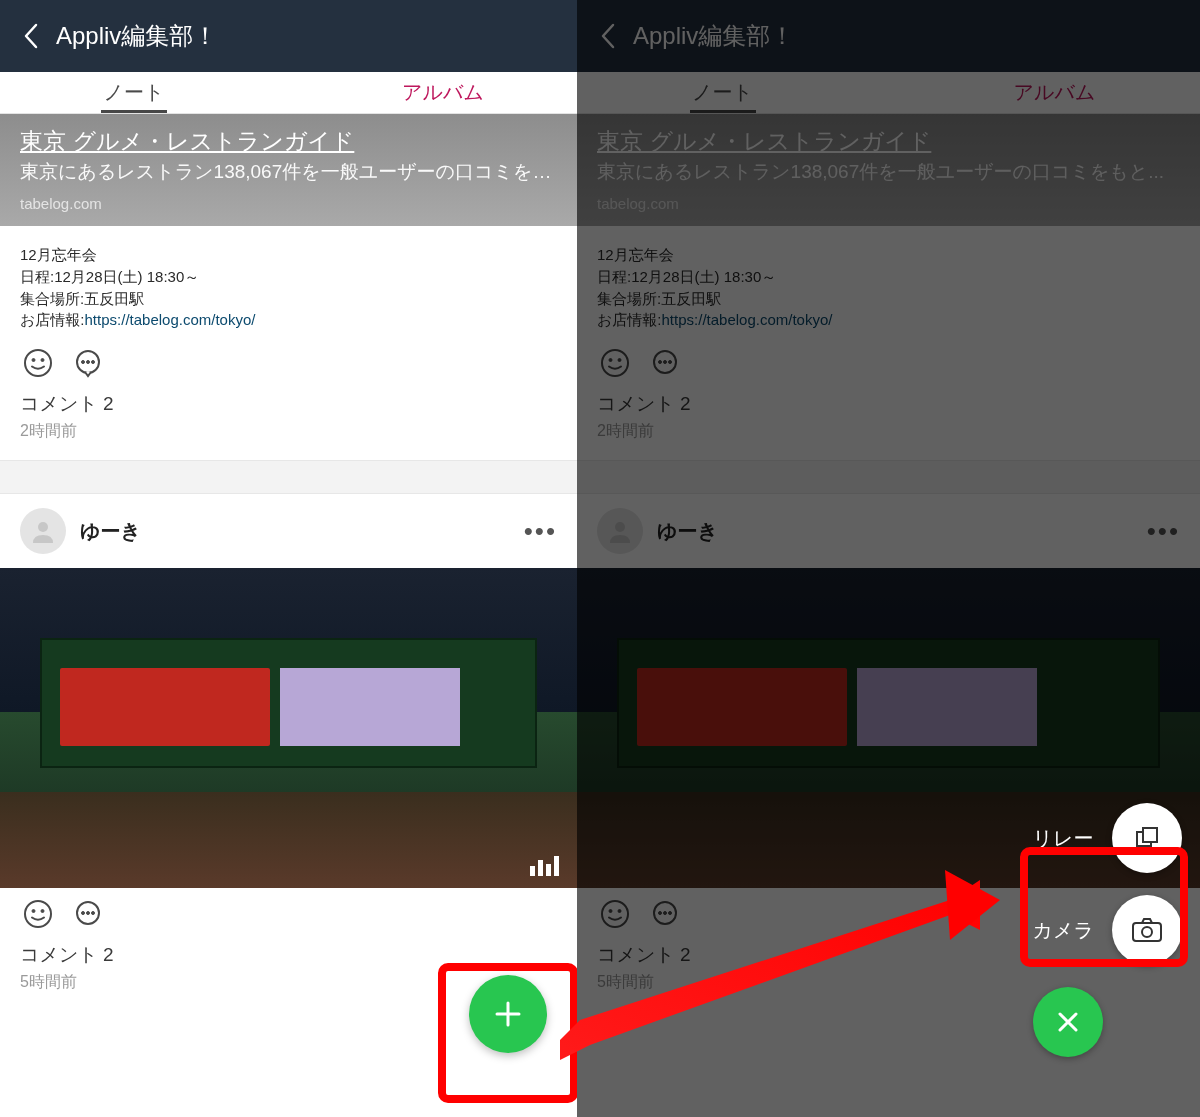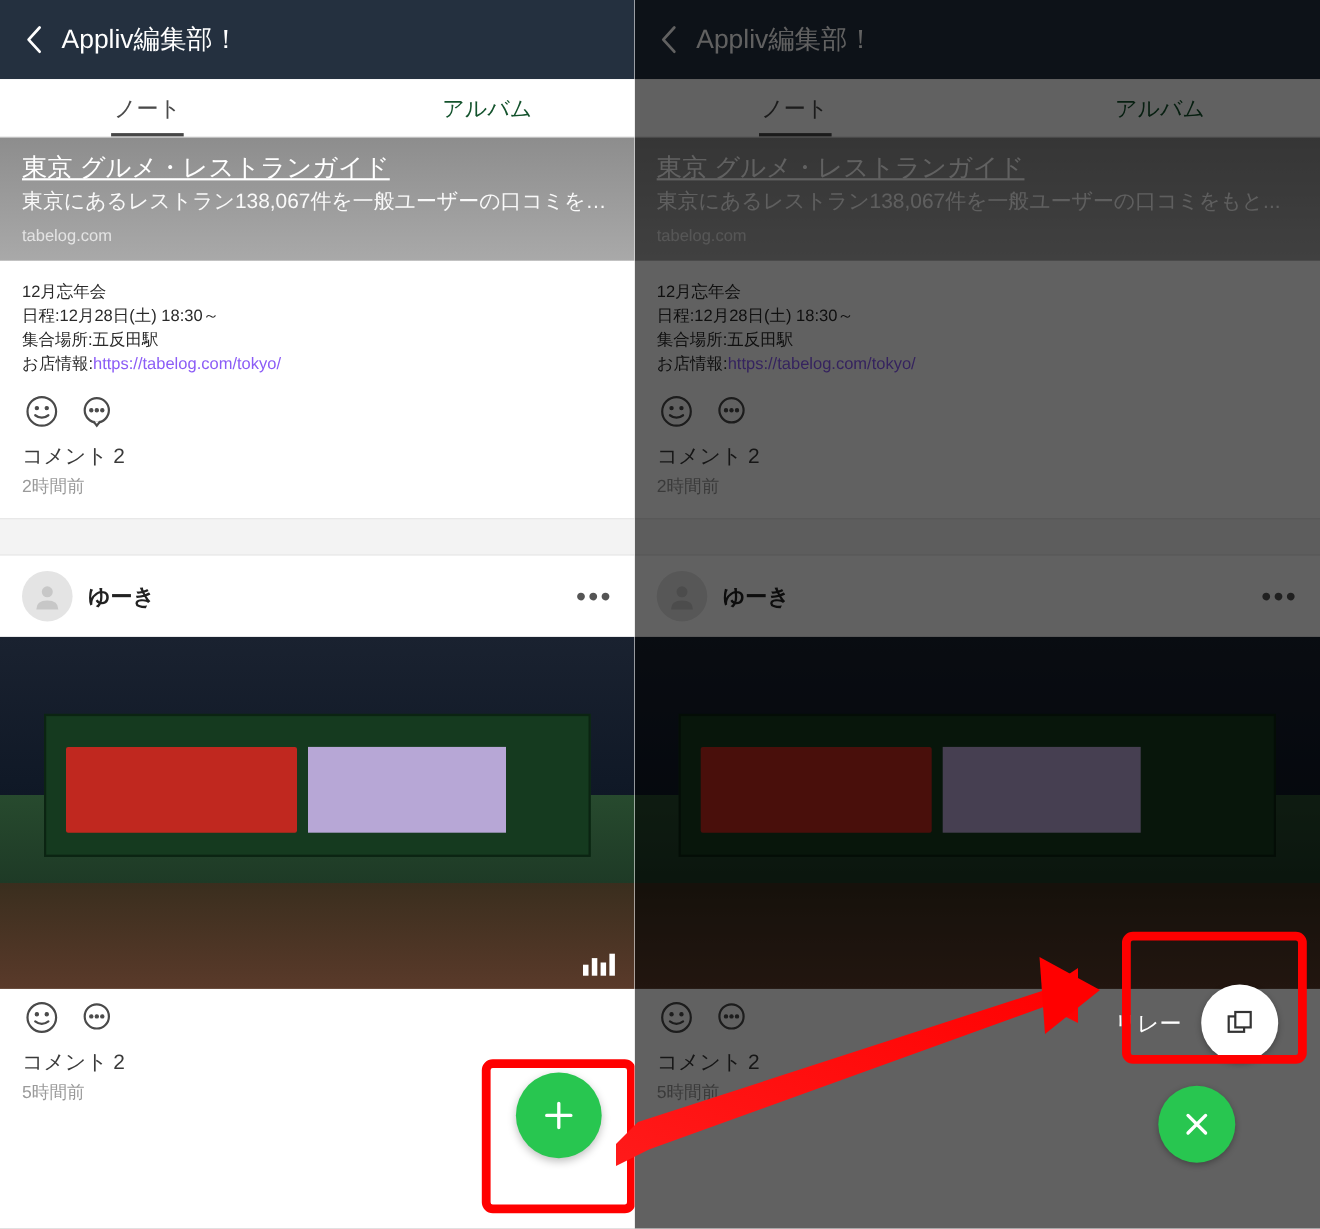--- a/index.html
+++ b/index.html
@@ -23,33 +23,33 @@
     color: #fff;
     display: flex;
     align-items: center;
     padding: 0 14px;
   }
   .hdr .back { width: 36px; display:flex; align-items:center; justify-content:center; }
   .hdr .title { font-size: 24px; font-weight: 500; margin-left: 6px; }
 
   
   .tabs {
-    height: 53px;
+    height: 42px;
     display: flex;
     background: #fff;
     border-bottom: 1px solid #e3e3e3;
     gap: 41px;
   }
   .tab {
     flex: 1;
     display: flex;
     align-items: center;
     justify-content: center;
     font-size: 20px;
-    color: #14532d;
+    color: #be185d;
     position: relative;
   }
   .tab.active { color: #4a4a4a; }
   .tab.active::after {
     content:"";
     position:absolute;
     bottom: 0;
     width: 66px;
     height: 3px;
     background: #474747;
@@ -60,21 +60,21 @@
     background: linear-gradient(180deg,#8d8d8d 0%, #a9a9a9 100%);
     color: #fff;
     padding: 12px 20px 14px;
   }
   .linkcard .lc-title { font-size: 23px; font-weight: 500; text-decoration: underline; }
   .linkcard .lc-desc  { font-size: 19px; margin-top: 2px; opacity: .95; white-space: nowrap; overflow:hidden; text-overflow: ellipsis; }
   .linkcard .lc-domain{ font-size: 15px; opacity: .7; margin-top: 10px; }
 
   
   .postbody { padding: 18px 20px 6px; color: #2a2a2a; font-size: 15px; line-height: 1.45; }
-  .postbody a { color: #8b5cf6; text-decoration: none; }
+  .postbody a { color: #0c4a6e; text-decoration: none; }
 
   .react-row { display:flex; gap: 14px; padding: 8px 20px 4px; }
   .react-row .ricon { width:36px; height:36px; display:flex; align-items:center; justify-content:center; }
   .react-row svg { stroke:#4a4a4a; }
 
   .meta { padding: 6px 20px 2px; font-size: 19px; color:#3a3a3a; }
   .time { padding: 2px 20px 18px; font-size: 16px; color:#9a9a9a; }
 
   .gap { height: 34px; background:#f3f3f3; border-top:1px solid #e7e7e7; border-bottom:1px solid #e7e7e7; }
 
@@ -117,22 +117,22 @@
   }
   .fab svg { stroke:#fff; }
 
   
   .dim {
     position:absolute; inset:0; background:rgba(0,0,0,.62); pointer-events:none;
   }
 
   
   .action-menu {
-    position:absolute; right: 38px; bottom: 60px;
-    display:flex; flex-direction:column; align-items:center; gap: 22px;
+    position:absolute; right: 18px; bottom: 60px;
+    display:flex; flex-direction:column; align-items:flex-start; gap: 22px;
   }
   .action-item { display:flex; align-items:center; gap: 18px; }
   .action-label { color:#fff; font-size:20px; }
   .action-btn {
     width:70px; height:70px; border-radius:50%; background:#fff;
     display:flex; align-items:center; justify-content:center;
     box-shadow:0 2px 6px rgba(0,0,0,.3);
   }
   .fab-x {
     width:70px; height:70px; border-radius:50%; background:#28c650;
@@ -372,20 +372,30 @@
 
     <div class="dim"></div>
 
     <div class="action-menu">
       <div class="action-item">
         <span class="action-label">リレー</span>
         <div class="action-btn">
           <svg width="30" height="30" viewBox="0 0 30 30" fill="none">
               <rect x="5" y="9" width="14" height="14" stroke="#333" stroke-width="2"></rect>
               <rect x="11" y="5" width="14" height="14" stroke="#333" stroke-width="2" fill="#fff"></rect>
+            </svg>
+        </div>
+      </div>
+      <div class="action-item">
+        <span class="action-label">カメラ</span>
+        <div class="action-btn">
+          <svg width="32" height="26" viewBox="0 0 32 26" fill="none">
+              <rect x="2" y="6" width="28" height="18" rx="3" stroke="#333" stroke-width="2"></rect>
+              <path d="M11 6 L13 2 H19 L21 6" stroke="#333" stroke-width="2"></path>
+              <circle cx="16" cy="15" r="5" stroke="#333" stroke-width="2"></circle>
             </svg>
         </div>
       </div>
       <div class="fab-x">
         <svg width="28" height="28" viewBox="0 0 28 28">
             <path d="M6 6 L22 22 M22 6 L6 22" stroke="#fff" stroke-width="3" stroke-linecap="round"></path>
           </svg>
       </div>
     </div>
 

